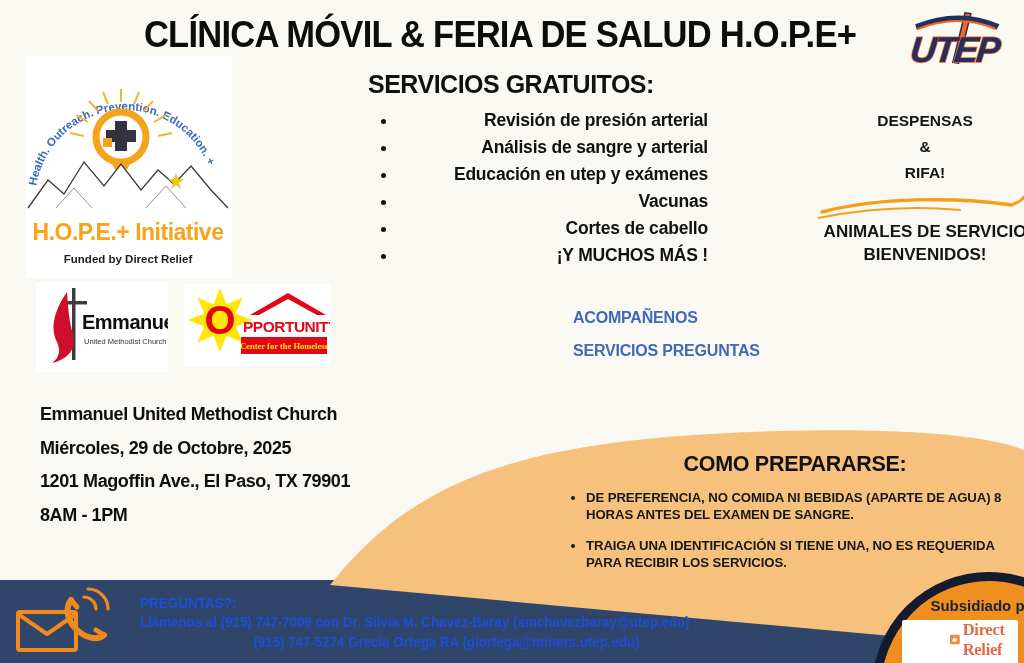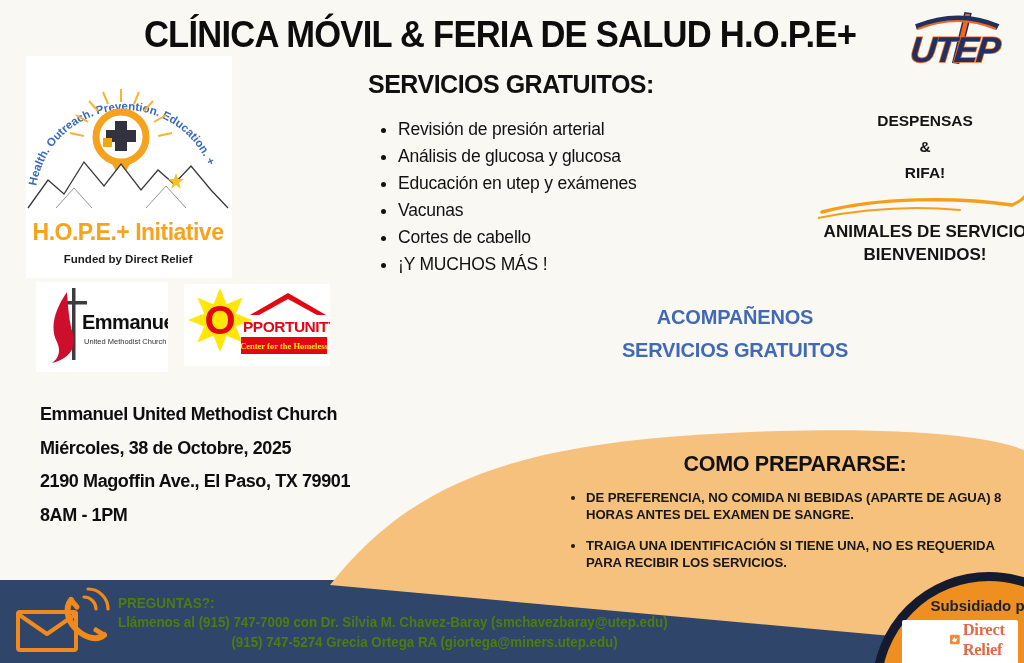--- a/index.html
+++ b/index.html
@@ -13,47 +13,47 @@
   .title{
     top:14px;left:0;width:1000px;text-align:center;white-space:nowrap;
     font-size:36px;font-weight:800;letter-spacing:-0.8px;color:#0d0d0d;
     transform:scaleX(0.96);transform-origin:center;
   }
   .utep{left:896px;top:8px;}
   
   .hope{left:26px;top:56px;width:206px;height:222px;background:#ffffff;}
   
   .services{left:368px;top:70px;width:340px;}
-  .services h2{margin:0 0 20px 0;font-size:25px;font-weight:800;letter-spacing:-0.5px;}
+  .services h2{margin:0 0 11px 0;font-size:25px;font-weight:800;letter-spacing:-0.5px;}
   .services ul{margin:0;padding:0 0 0 30px;list-style:disc;}
-  .services li{font-size:17.5px;font-weight:400;margin-bottom:6px;letter-spacing:-0.2px;}
+  .services li{font-size:17.5px;font-weight:700;margin-bottom:6px;letter-spacing:-0.2px;text-align:right;}
   
   .despensas{left:812px;top:108px;width:226px;text-align:center;font-weight:800;color:#141414;}
   .despensas .dl{font-size:15.5px;line-height:26px;}
   .despensas .al{font-size:17px;line-height:23px;}
   .swoosh{display:block;margin:0 auto;}
   
   .emmanuel{left:36px;top:282px;width:132px;height:90px;background:#fff;}
   .opportunity{left:184px;top:284px;width:146px;height:82px;background:#fff;}
   
-  .acomp{left:573px;top:301px;width:324px;text-align:center;color:#4069B8;
-         font-weight:800;font-size:20px;line-height:33px;letter-spacing:-0.2px;}
+  .acomp{left:573px;top:301px;width:324px;text-align:left;color:#4069B8;
+         font-weight:800;font-size:16px;line-height:33px;letter-spacing:-0.2px;}
   
   .event{left:40px;top:398px;font-size:18px;font-weight:800;line-height:33.5px;
          letter-spacing:-0.4px;color:#0e0e0e;z-index:3;}
   
   .navy{left:0;top:580px;width:1024px;height:83px;background:#2F4569;z-index:1;}
   .blob{left:0;top:0;width:1024px;height:663px;z-index:2;pointer-events:none;}
   
   .prepare{left:558px;top:452px;width:474px;z-index:3;}
   .prepare h2{margin:0 0 12px 0;text-align:center;font-size:21.5px;font-weight:800;letter-spacing:-0.3px;}
   .prepare ul{margin:0;padding:0 0 0 28px;list-style:disc;}
   .prepare li{font-size:13.2px;font-weight:700;line-height:17px;margin-bottom:14px;color:#181818;letter-spacing:-0.1px;}
   
-  .contact{left:14px;top:586px;z-index:3;display:flex;gap:4px;color:#4d7c0f;}
+  .contact{left:14px;top:586px;z-index:3;display:flex;gap:26px;color:#1d4ed8;}
   .contact-text{transform:scaleX(0.9);transform-origin:left top;white-space:nowrap;padding-top:7px;}
   .contact .q{font-size:15px;font-weight:700;line-height:19px;}
   .contact .l1{font-size:14.8px;font-weight:700;line-height:20px;}
   .contact .l2{font-size:14.8px;font-weight:700;line-height:20px;margin-left:126px;}
   
   .sponsor{left:872px;top:572px;width:234px;height:234px;border-radius:50%;
            background:#EE8F20;border:9px solid #151b2e;box-sizing:border-box;z-index:4;}
   .sponsor .slabel{position:absolute;left:16px;top:16px;width:176px;text-align:center;
                    font-size:15px;font-weight:700;color:#1b2235;}
   .dr-box{position:absolute;left:21px;top:39px;width:116px;height:48px;background:#fff;
@@ -113,21 +113,21 @@
     <path d="M 30 152 L 48 132 L 66 152 M 120 152 L 140 130 L 160 152" fill="none" stroke="#777" stroke-width="0.8"></path>
     <polygon points="150,117 152,123 158,123 153,127 155,133 150,129 145,133 147,127 142,123 148,123" fill="#F2C31B"></polygon>
     <text x="102" y="184" text-anchor="middle" font-size="23" font-weight="800" fill="#F9A21B" letter-spacing="-0.5" font-family="Liberation Sans, sans-serif">H.O.P.E.+  Initiative</text>
     <text x="102" y="207" text-anchor="middle" font-size="11.5" font-weight="700" fill="#1c1c1c" font-family="Liberation Sans, sans-serif">Funded by Direct Relief</text>
   </svg>
 
   <div class="abs services">
     <h2>SERVICIOS GRATUITOS:</h2>
     <ul>
       <li>Revisión de presión arterial</li>
-      <li>Análisis de glucosa y glucosa</li>
+      <li>Análisis de sangre y arterial</li>
       <li>Educación en utep y exámenes</li>
       <li>Vacunas</li>
       <li>Cortes de cabello</li>
       <li>¡Y MUCHOS MÁS !</li>
     </ul>
   </div>
 
   <div class="abs despensas">
     <div class="dl">DESPENSAS</div>
     <div class="dl">&amp;</div>
@@ -153,27 +153,27 @@
     <polygon fill="#FFE608" points="68,36 51.7,29.5 58.6,13.4 42.5,20.3 36,4 29.5,20.3 13.4,13.4 20.3,29.5 4,36 20.3,42.5 13.4,58.6 29.5,51.7 36,68 42.5,51.7 58.6,58.6 51.7,42.5"></polygon>
     <text x="36" y="50" text-anchor="middle" font-size="40" font-weight="900" fill="#E30613" font-family="Liberation Sans, sans-serif">O</text>
     <path d="M 66 31 L 104 9 L 142 31 L 133 31 L 104 15 L 75 31 Z" fill="#E30613"></path>
     <text x="59" y="48" font-size="15.5" font-weight="800" fill="#E30613" letter-spacing="-0.5" font-family="Liberation Sans, sans-serif">PPORTUNITY</text>
     <rect x="57" y="53" width="86" height="17" fill="#E30613"></rect>
     <text x="100" y="65" text-anchor="middle" font-size="8.5" font-weight="700" fill="#FFE608" font-family="Liberation Serif, serif">Center for the Homeless</text>
   </svg>
 
   <div class="abs acomp">
     <div>ACOMPAÑENOS</div>
-    <div>SERVICIOS GRATUITOS</div>
+    <div>SERVICIOS PREGUNTAS</div>
   </div>
 
   <div class="abs event">
     <div>Emmanuel United Methodist Church</div>
-    <div>Miércoles, 38 de Octobre, 2025</div>
-    <div>2190 Magoffin Ave., El Paso, TX 79901</div>
+    <div>Miércoles, 29 de Octobre, 2025</div>
+    <div>1201 Magoffin Ave., El Paso, TX 79901</div>
     <div>8AM - 1PM</div>
   </div>
 
   <div class="abs prepare">
     <h2>COMO PREPARARSE:</h2>
     <ul>
       <li>DE PREFERENCIA, NO COMIDA NI BEBIDAS (APARTE DE AGUA) 8 HORAS ANTES DEL EXAMEN DE SANGRE.</li>
       <li>TRAIGA UNA IDENTIFICACIÓN SI TIENE UNA, NO ES REQUERIDA PARA RECIBIR LOS SERVICIOS.</li>
     </ul>
   </div>

